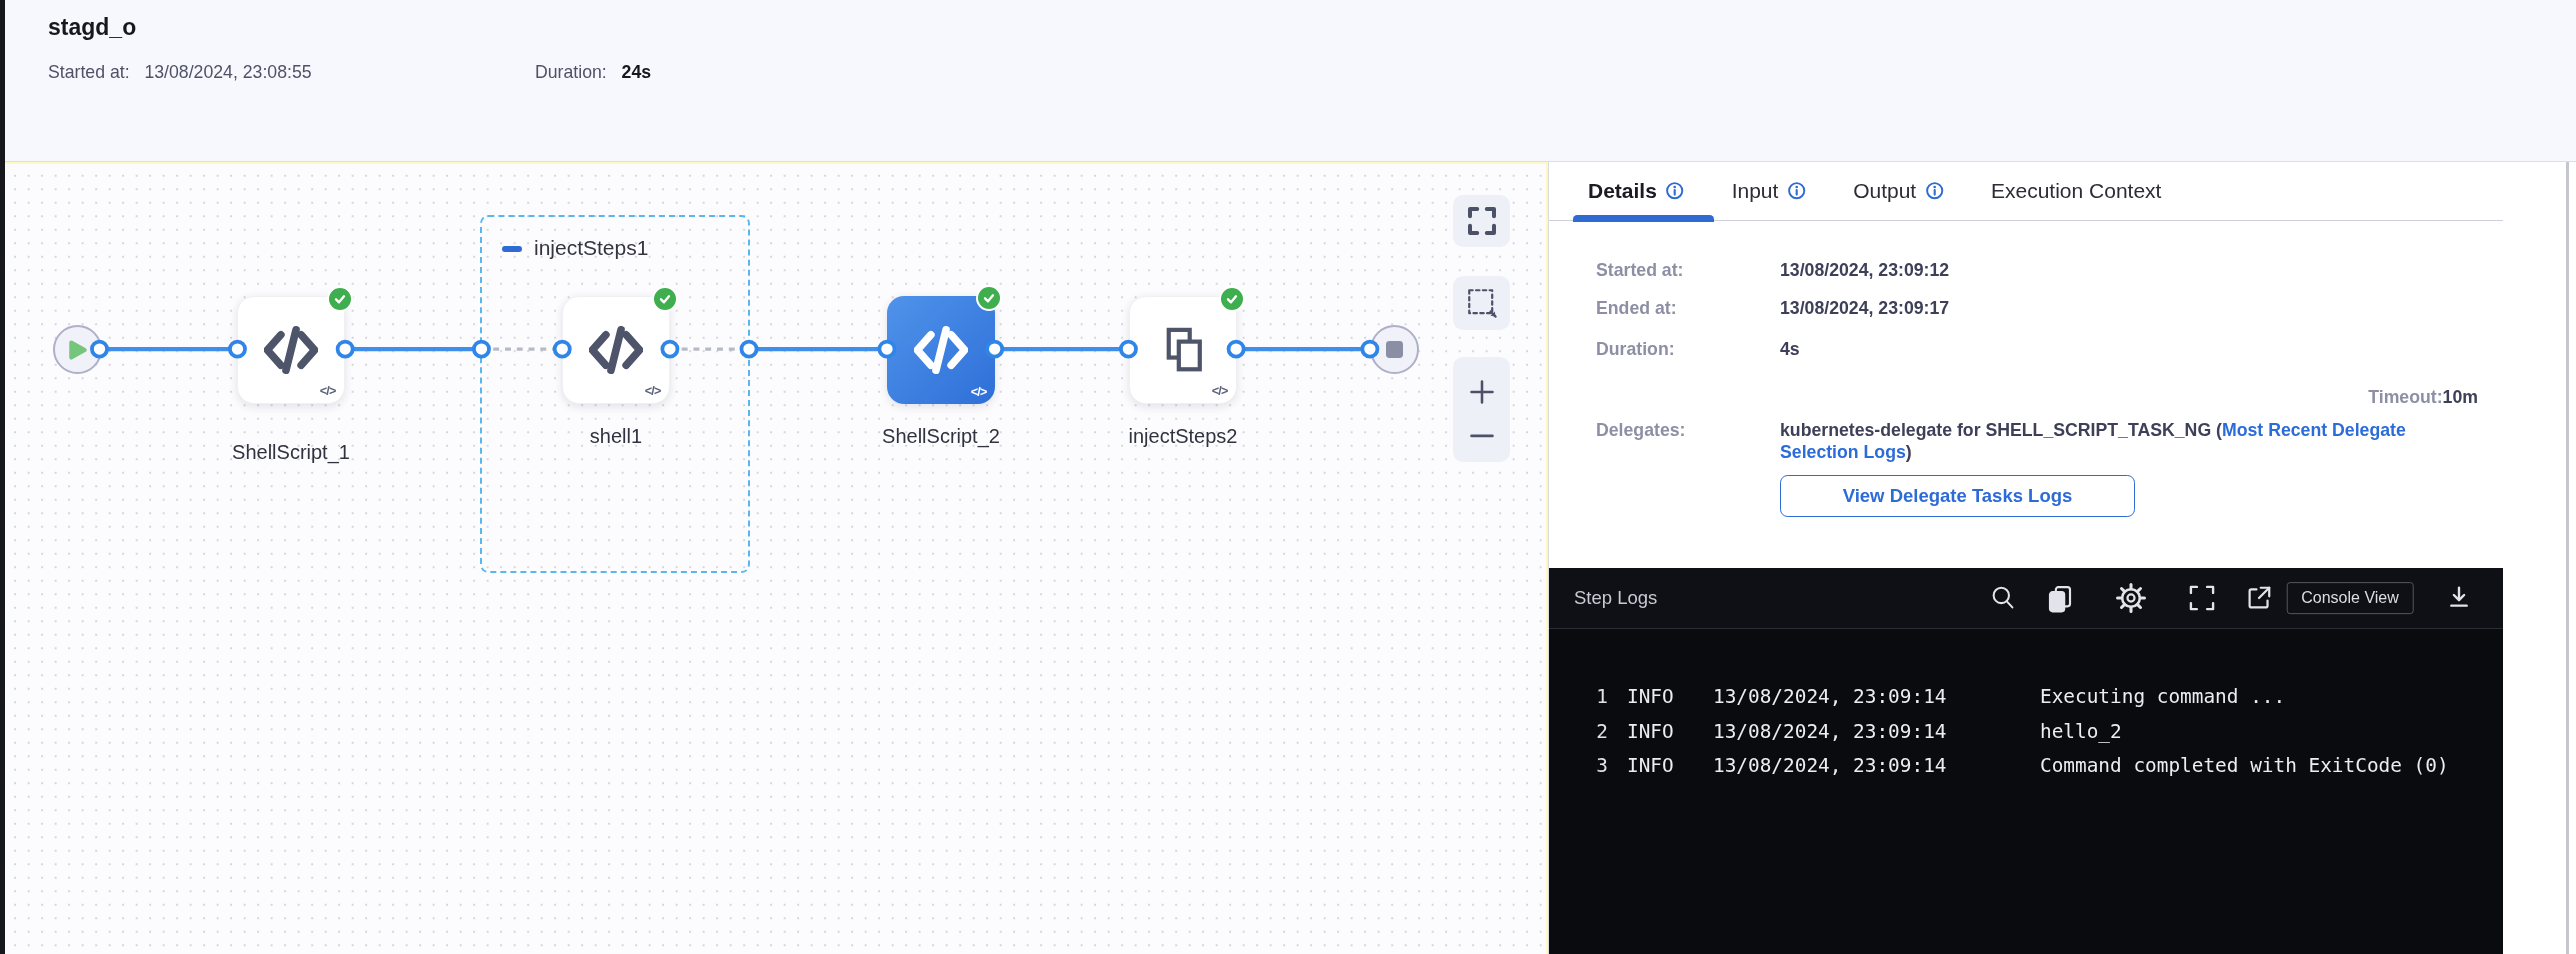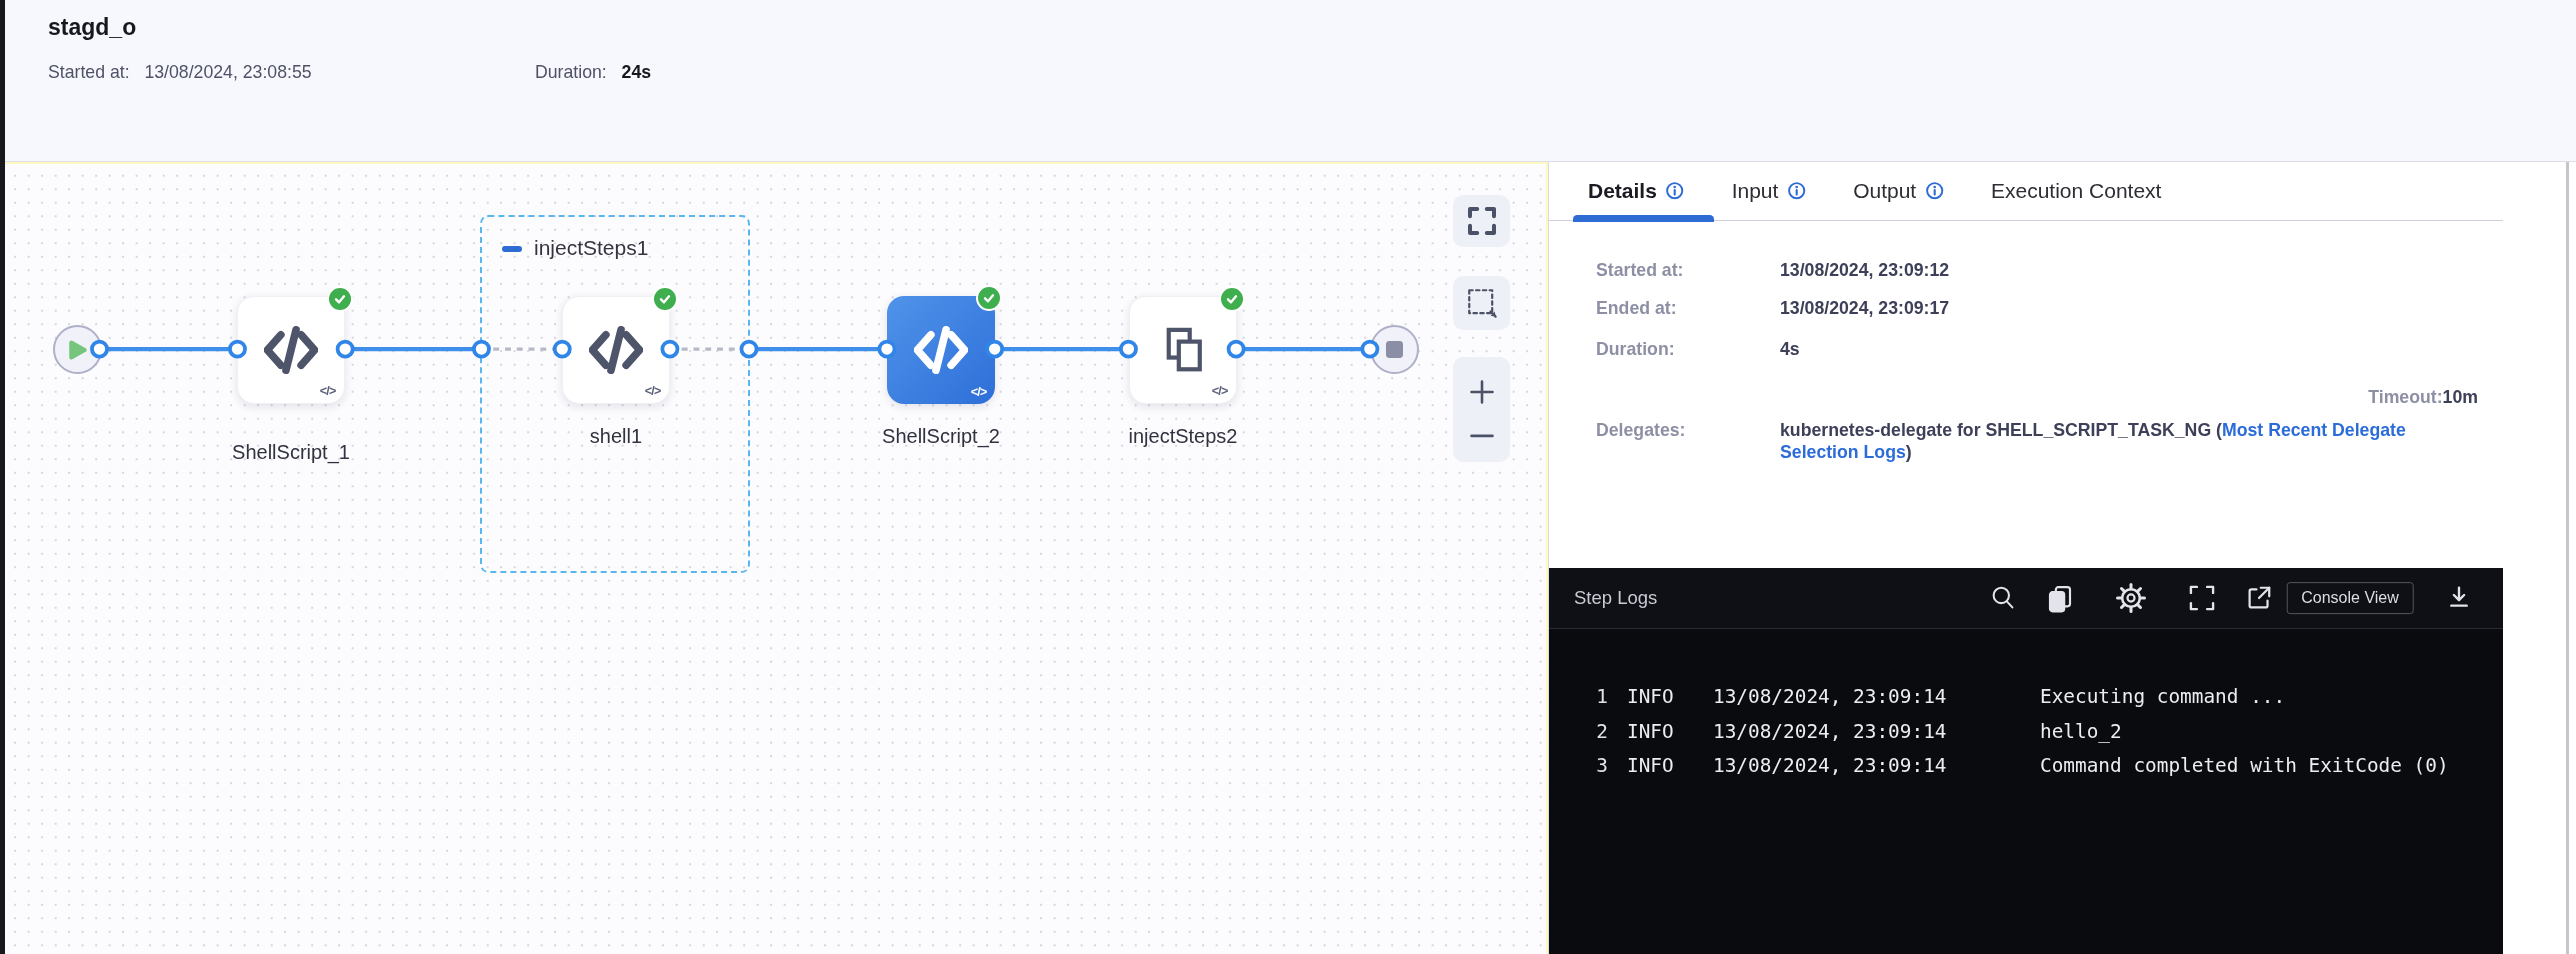--- a/index.html
+++ b/index.html
@@ -276,20 +276,21 @@
     </div>
     <div class="drow" style="top:176px;">
       <span class="dlabel">Duration:</span><span class="dvalue">4s</span>
     </div>
     <div class="drow" style="top:224px;text-align:right;">
       <span class="dlabel">Timeout:</span><span class="dvalue">10m</span>
     </div>
     <div class="drow" style="top:257px;">
       <span class="dlabel">Delegates:</span><span class="dvalue"><span>kubernetes-delegate for SHELL_SCRIPT_TASK_NG (</span><span class="dlink">Most Recent Delegate Selection Logs</span><span>)</span></span>
     </div>
+    <button class="delegate-btn">View Delegate Tasks Logs</button>
 
     <div class="logs">
       <div class="logs-header">
         <div class="logs-title">Step Logs</div>
 
         <span class="licon" style="left:454px;">
           <svg width="29" height="29" viewBox="0 0 34 34">
             <circle cx="15" cy="14" r="9" stroke-width="2.4"></circle>
             <line x1="21.5" y1="21" x2="28" y2="28" stroke-width="2.4"></line>
           </svg>

